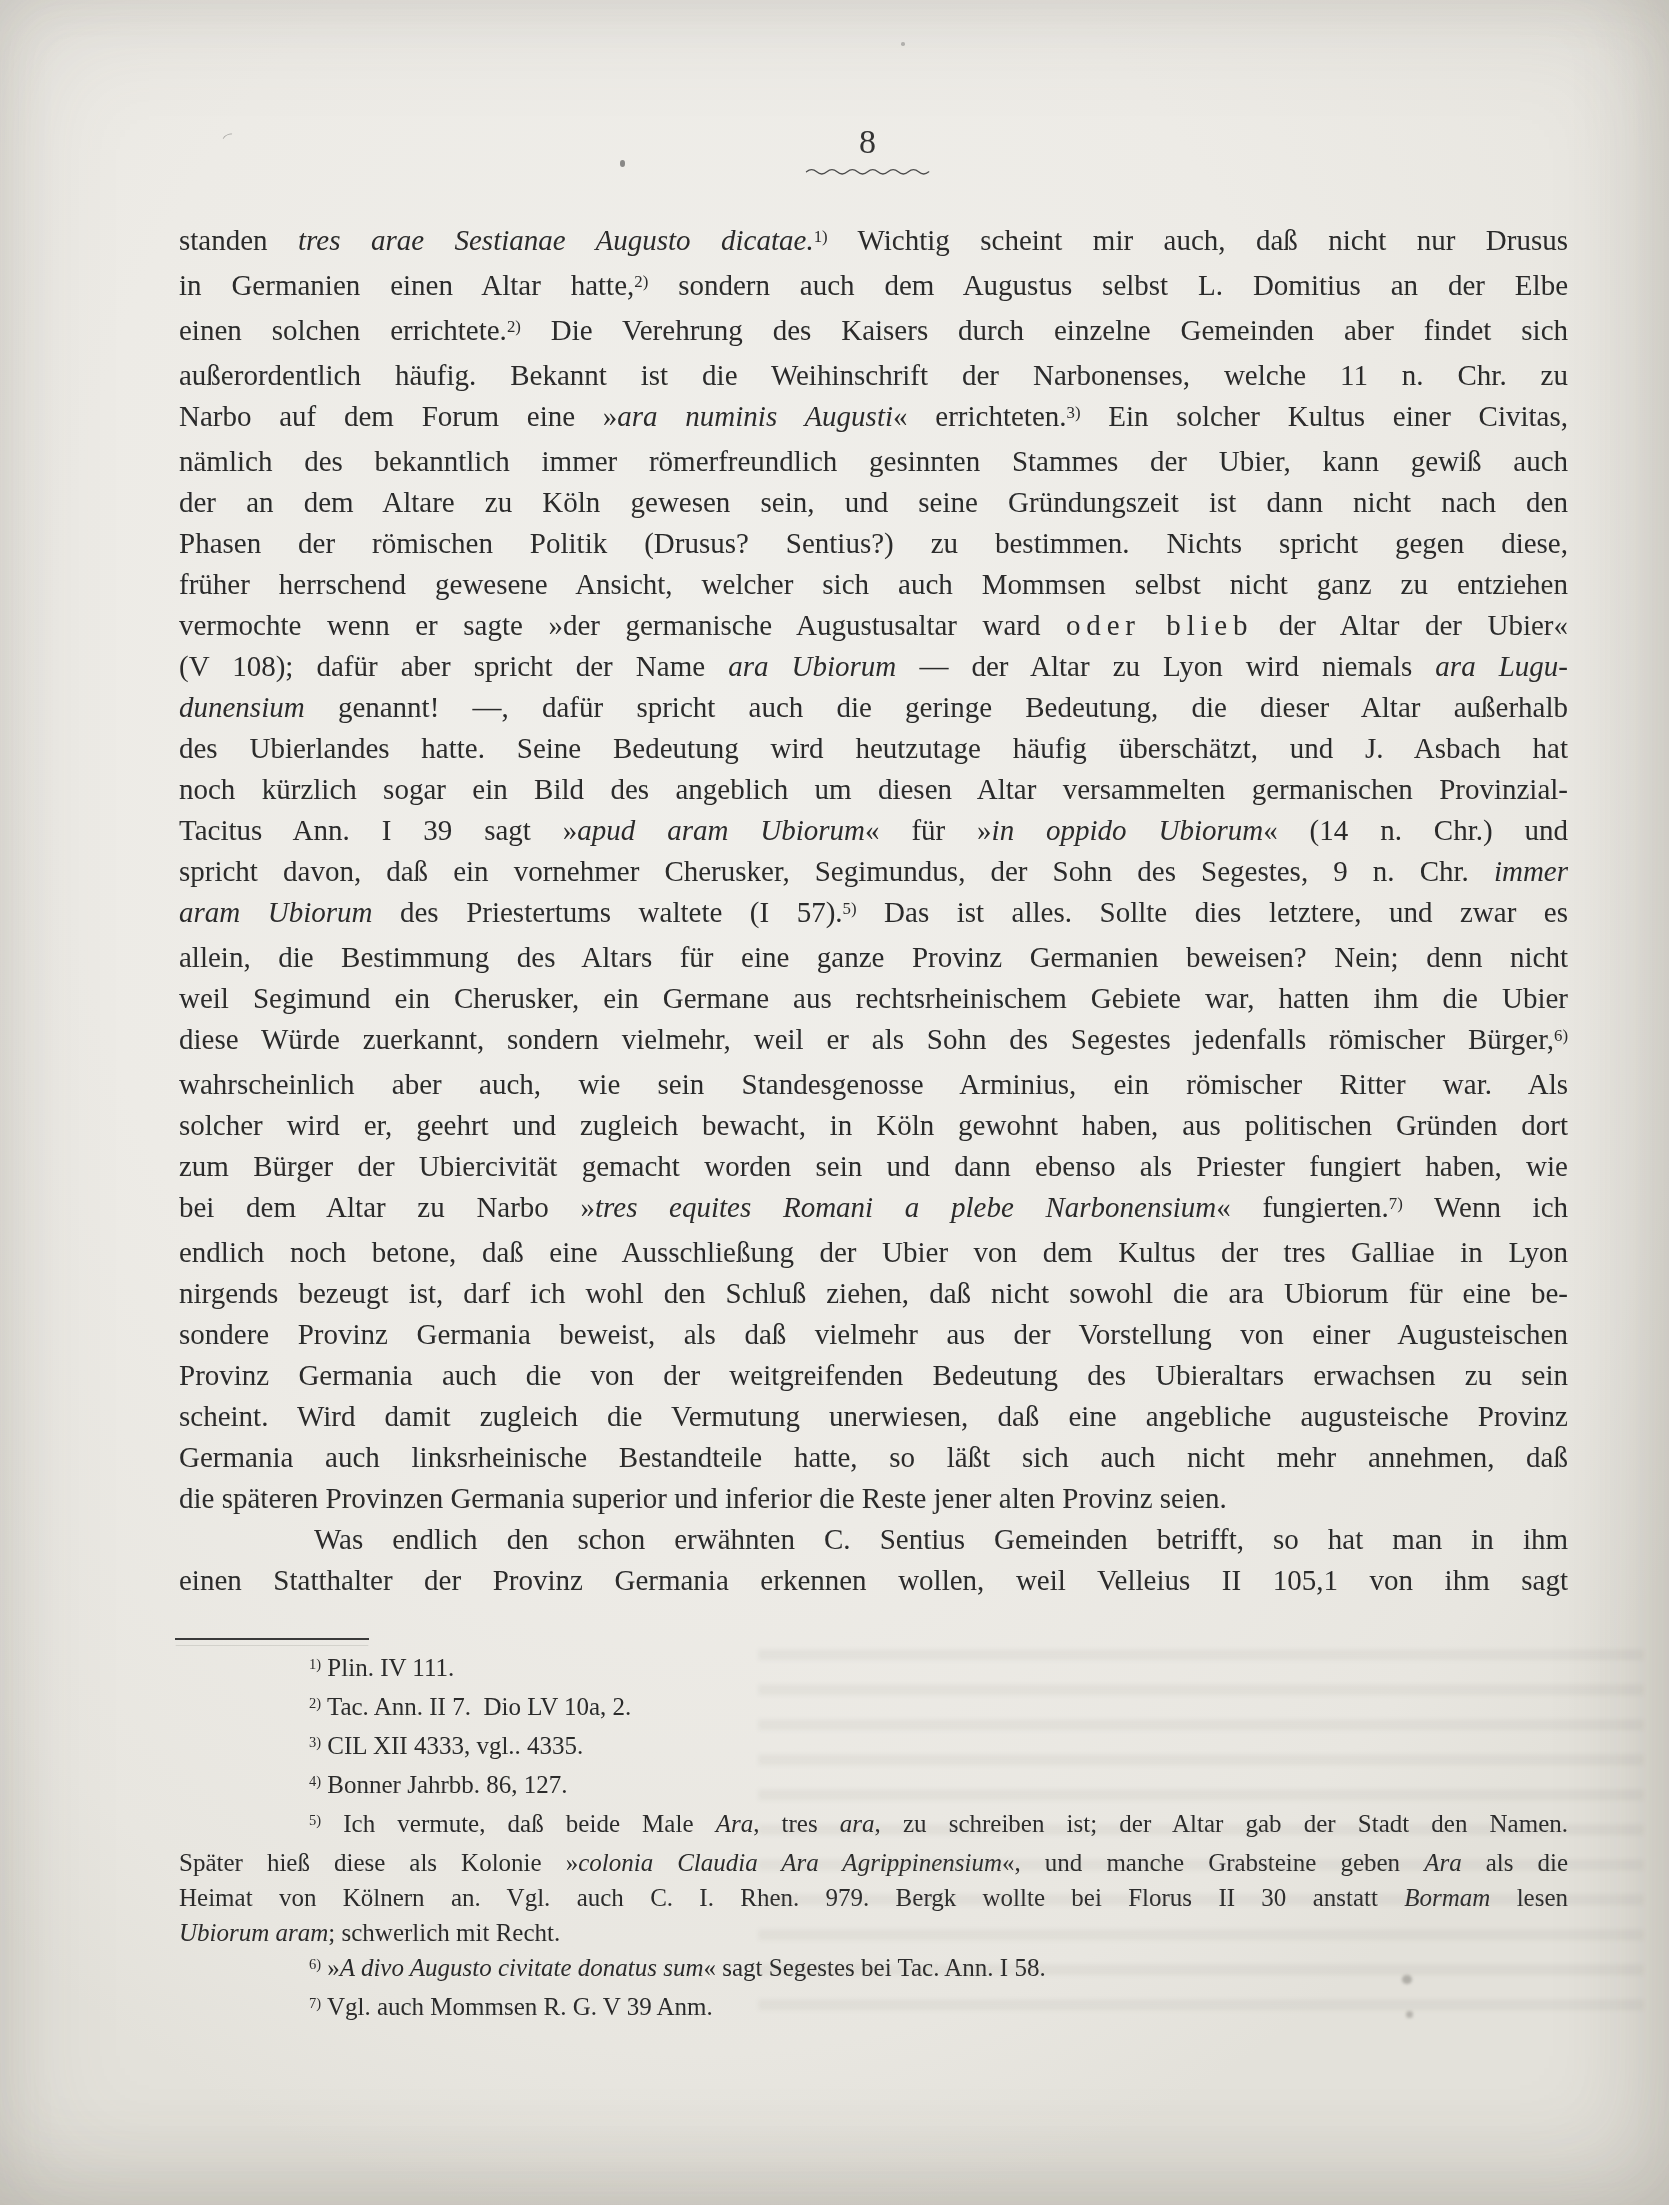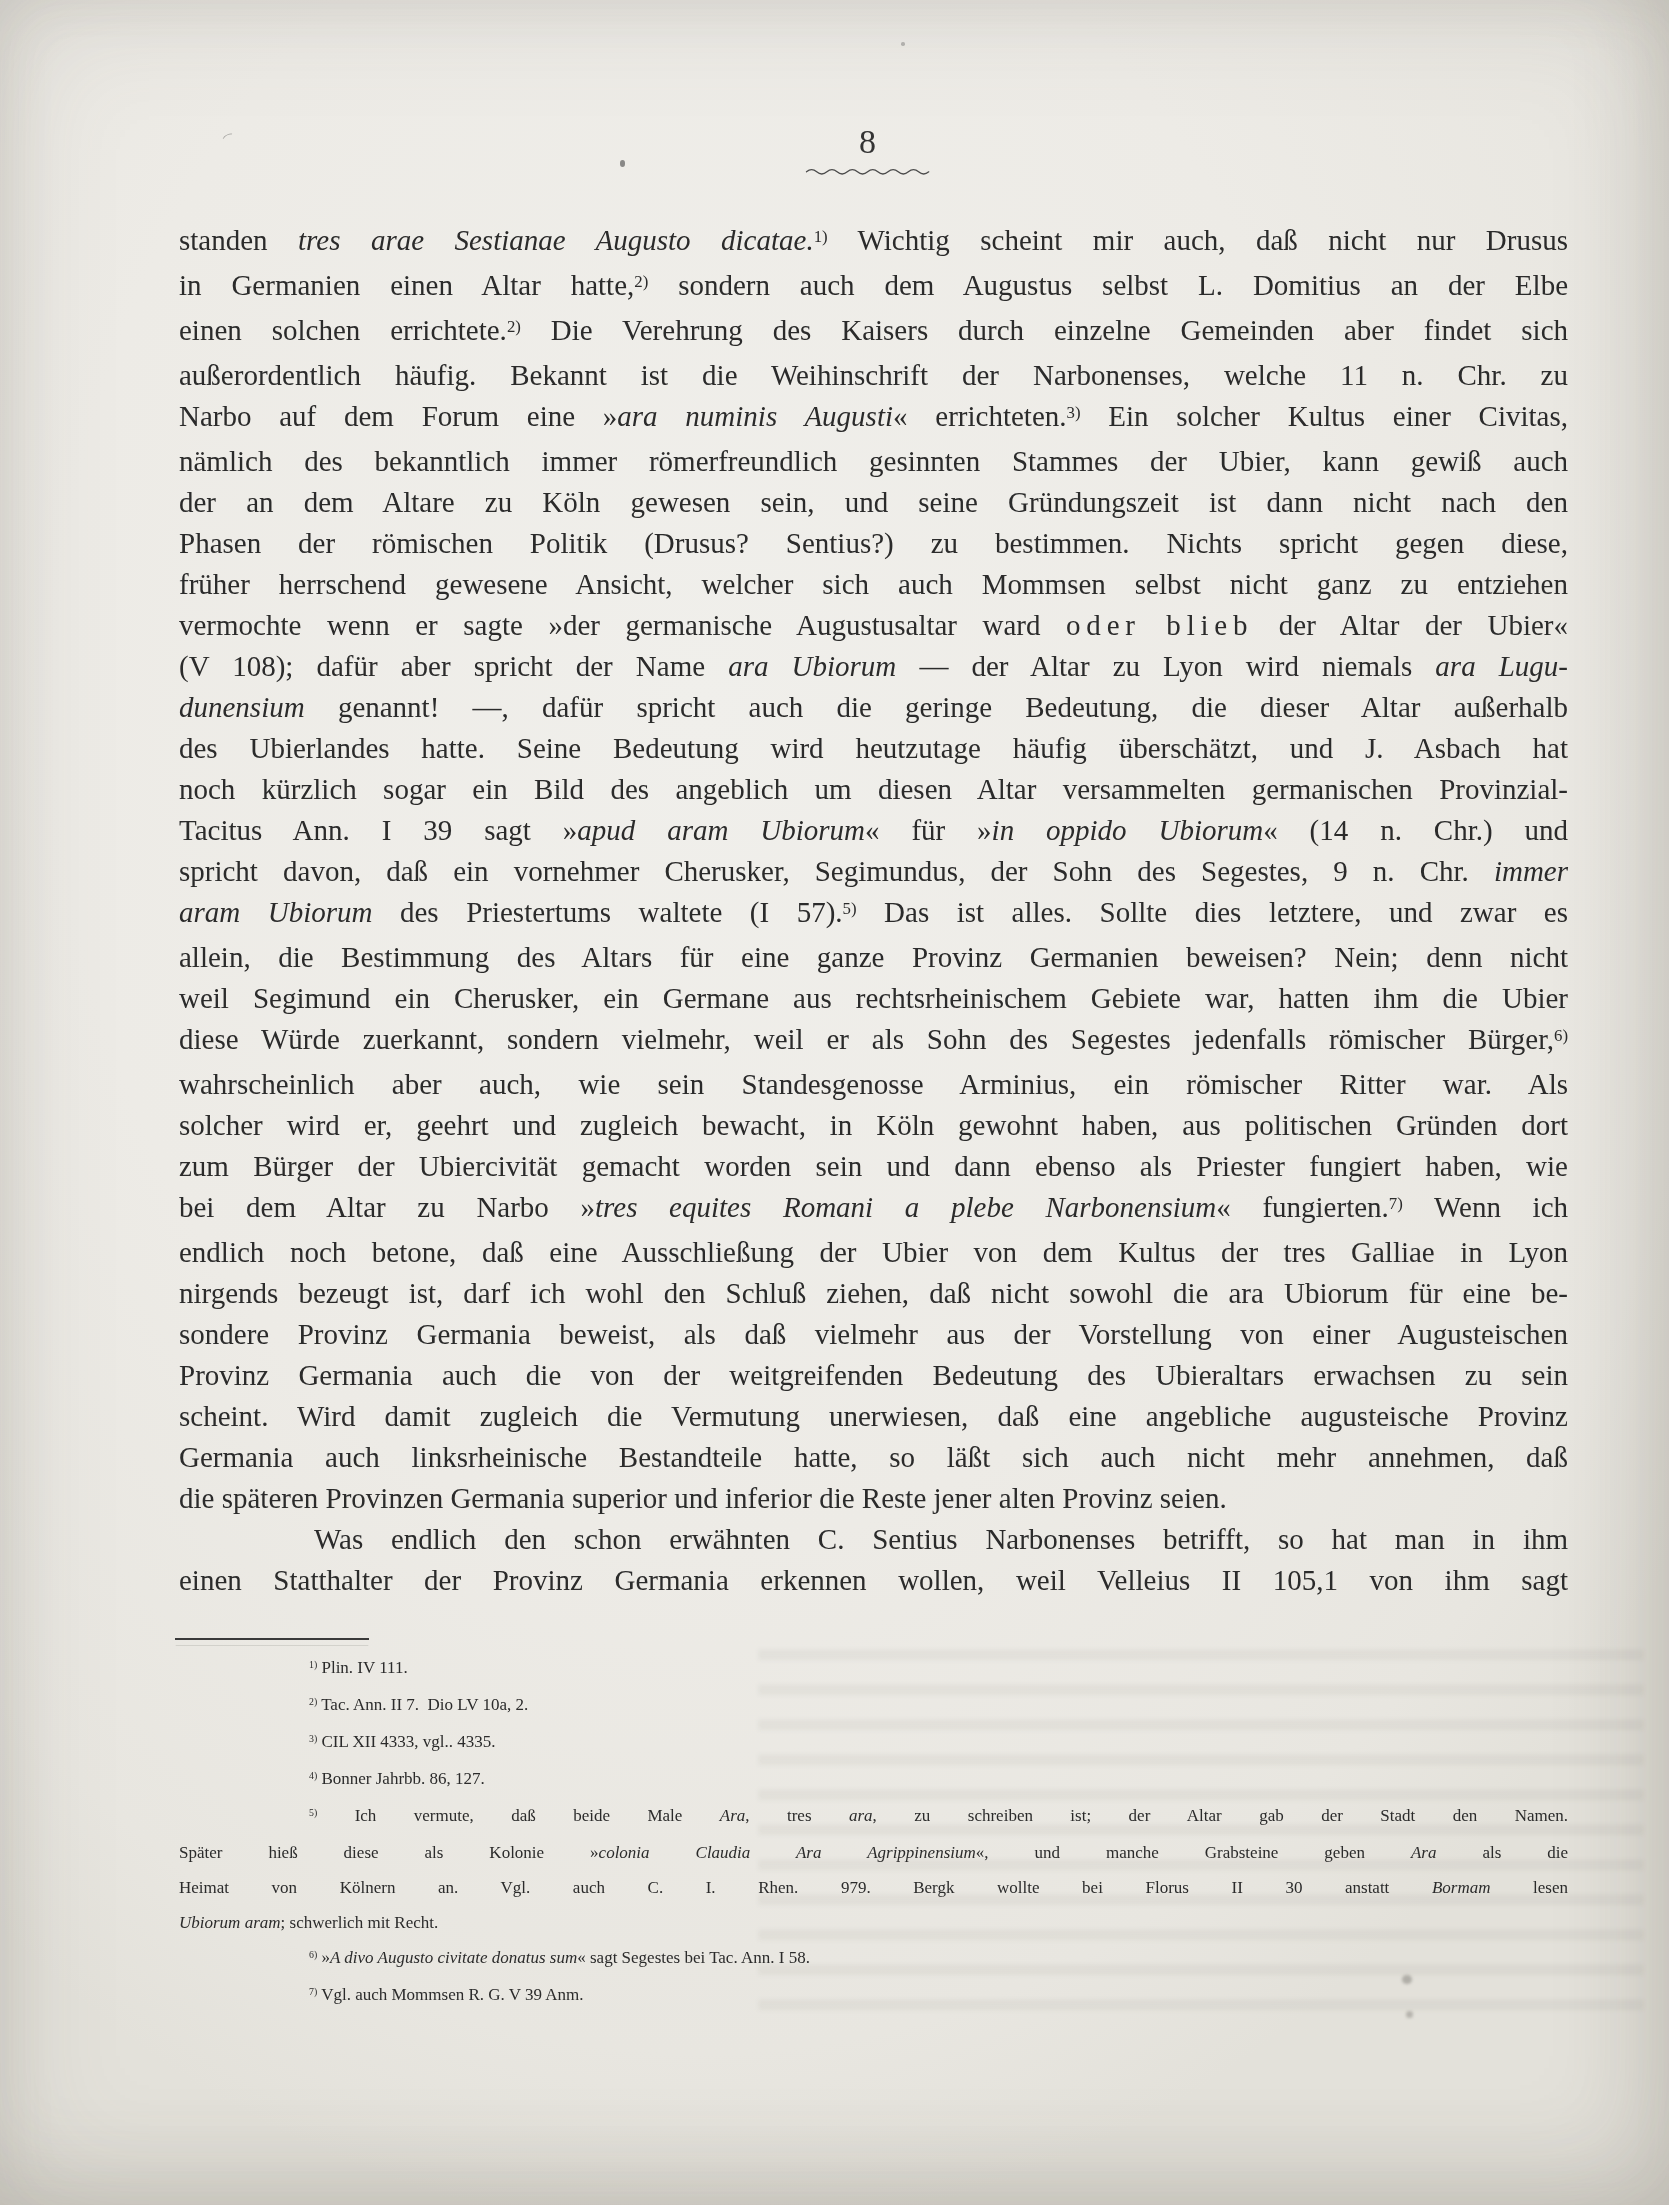--- a/index.html
+++ b/index.html
@@ -54,21 +54,21 @@
     font-size: 29px;
     line-height: 41px;
     text-justify: inter-word;
   }
   
   .footnotes {
     position: absolute;
     left: 179px;
     top: 1650px;
     width: 1389px;
-    font-size: 17px;
+    font-size: 25px;
     line-height: 35px;
     text-justify: inter-word;
   }
 
   .line {
     text-align: justify;
     text-align-last: justify;
   }
   .line.nf { text-align-last: left; }
   .p-ind  { text-indent: 135px; }
@@ -170,21 +170,21 @@
       <div class="line"><span>solcher wird er, geehrt und zugleich bewacht, in Köln gewohnt haben, aus politischen Gründen dort</span></div>
       <div class="line"><span>zum Bürger der Ubiercivität gemacht worden sein und dann ebenso als Priester fungiert haben, wie</span></div>
       <div class="line"><span>bei dem Altar zu Narbo »</span><span class="it">tres equites Romani a plebe Narbonensium</span><span>« fungierten.</span><span class="sup">7)</span><span> Wenn ich</span></div>
       <div class="line"><span>endlich noch betone, daß eine Ausschließung der Ubier von dem Kultus der tres Galliae in Lyon</span></div>
       <div class="line"><span>nirgends bezeugt ist, darf ich wohl den Schluß ziehen, daß nicht sowohl die ara Ubiorum für eine be-</span></div>
       <div class="line"><span>sondere Provinz Germania beweist, als daß vielmehr aus der Vorstellung von einer Augusteischen</span></div>
       <div class="line"><span>Provinz Germania auch die von der weitgreifenden Bedeutung des Ubieraltars erwachsen zu sein</span></div>
       <div class="line"><span>scheint. Wird damit zugleich die Vermutung unerwiesen, daß eine angebliche augusteische Provinz</span></div>
       <div class="line"><span>Germania auch linksrheinische Bestandteile hatte, so läßt sich auch nicht mehr annehmen, daß</span></div>
       <div class="line nf"><span>die späteren Provinzen Germania superior und inferior die Reste jener alten Provinz seien.</span></div>
-      <div class="line p-ind"><span>Was endlich den schon erwähnten C. Sentius Narbonenses betrifft, so hat man in ihm</span></div>
+      <div class="line p-ind"><span>Was endlich den schon erwähnten C. Sentius Gemeinden betrifft, so hat man in ihm</span></div>
       <div class="line"><span>einen Statthalter der Provinz Germania erkennen wollen, weil Velleius II 105,1 von ihm sagt</span></div>
     </div>
 
   <div class="fnrule"></div>
 
   <div class="footnotes">
       <div class="line nf fn-ind"><span class="sup">1)</span><span> Plin. IV 111.</span></div>
       <div class="line nf fn-ind"><span class="sup">2)</span><span> Tac. Ann. II 7. Dio LV 10a, 2.</span></div>
       <div class="line nf fn-ind"><span class="sup">3)</span><span> CIL XII 4333, vgl.. 4335.</span></div>
       <div class="line nf fn-ind"><span class="sup">4)</span><span> Bonner Jahrbb. 86, 127.</span></div>

